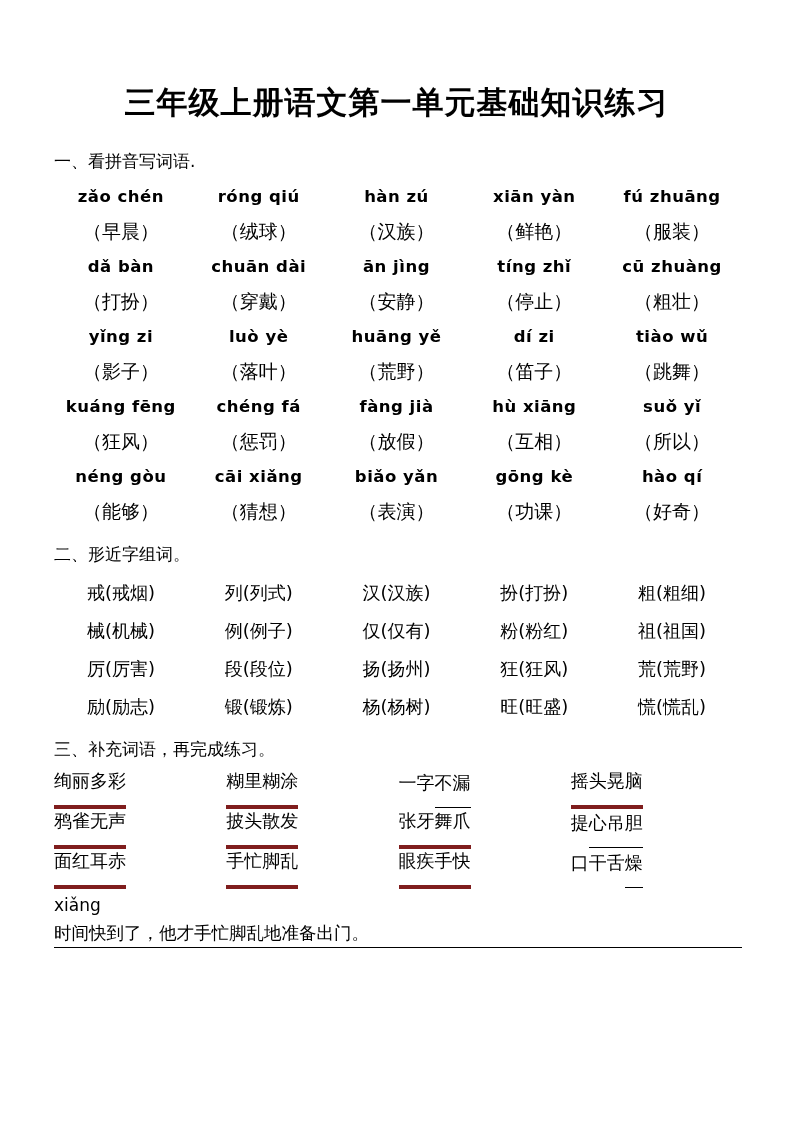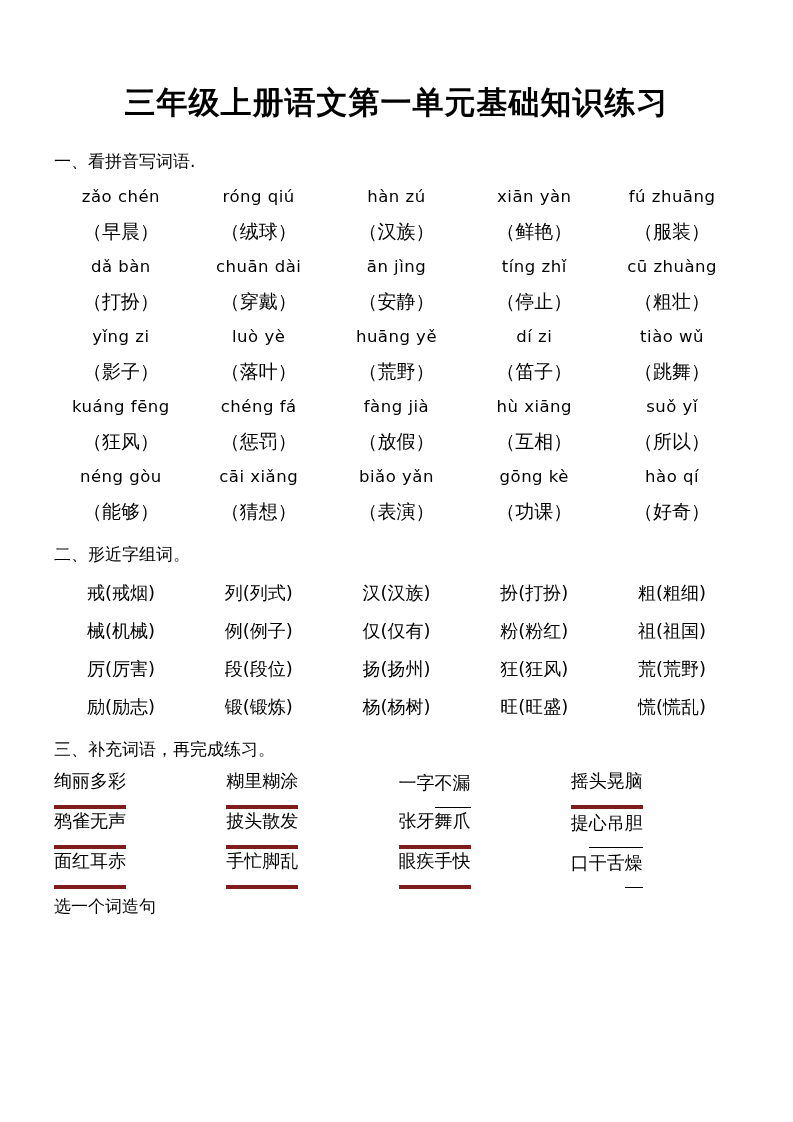--- a/index.html
+++ b/index.html
@@ -46,20 +46,21 @@
     padding: 0;
     vertical-align: middle;
   }
   .py {
     font-family: "DejaVu Sans", sans-serif;
     font-size: 16.5px;
     text-align: center;
     height: 31px;
     letter-spacing: 0.5px;
     white-space: nowrap;
+    font-weight: bold;
   }
   .wd {
     font-family: "DejaVu Sans", sans-serif;
     font-size: 19px;
     text-align: center;
     height: 39px;
     white-space: nowrap;
   }
 
   
@@ -263,15 +264,16 @@
       </tr>
       <tr>
         <td><span class="idiom">面红耳赤</span></td>
         <td><span class="idiom">手忙脚乱</span></td>
         <td><span class="idiom">眼疾手快</span></td>
         <td><span class="idiom-plain">口干舌</span><span class="idiom-part-u">燥</span></td>
       </tr>
     </tbody>
   </table>
 
-  <div class="sub-instr">选一个词造句</div>
+  <div class="sub-instr">xiǎng</div>
+  <div class="sentence">时间快到了，他才手忙脚乱地准备出门。</div>
 
 </div>
 
 </body></html>

